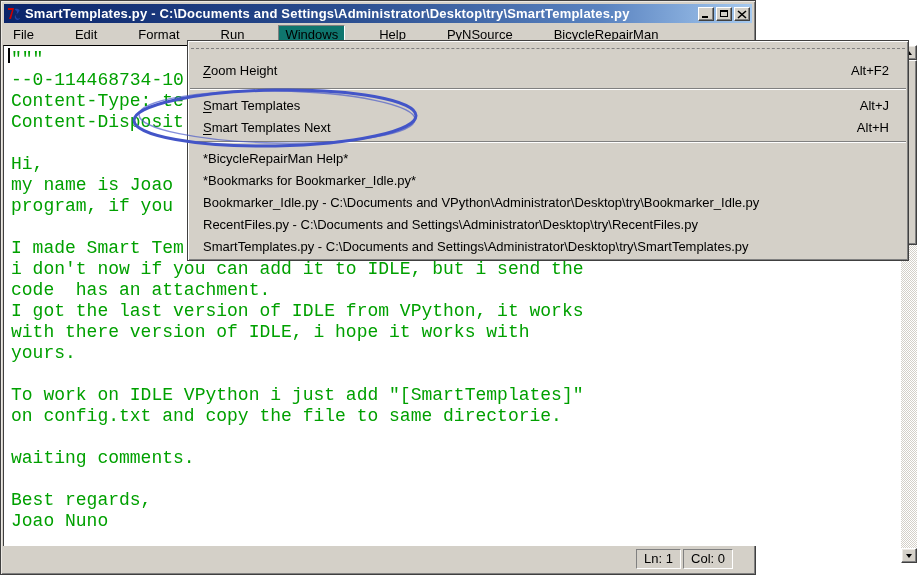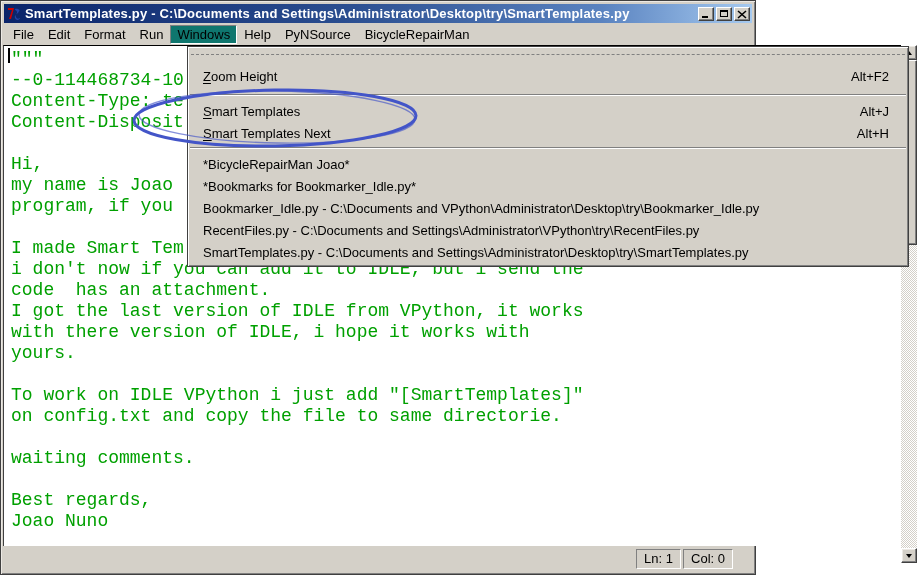--- a/index.html
+++ b/index.html
@@ -20,21 +20,21 @@
     font-family:"Liberation Sans",sans-serif;letter-spacing:.2px;}
   .tb-btn{width:16px;height:14px;background:var(--menu-bg);margin-left:2px;position:relative;
     border:1px solid;border-color:#fff #404040 #404040 #fff;box-shadow:inset -1px -1px 0 #808080;
     box-sizing:border-box;flex:0 0 16px;}
   .glyph-min{position:absolute;left:3px;bottom:2px;width:6px;height:2px;background:#000;}
   .glyph-max{position:absolute;left:3px;top:2px;width:8px;height:7px;box-sizing:border-box;
     border:1px solid #000;border-top-width:2px;}
   .glyph-close{position:absolute;left:2px;top:2px;}
   
   .menubar{position:absolute;left:3px;top:22px;right:3px;height:22px;display:flex;
-    align-items:center;font-size:13px;padding-left:2px;color:#000;}
+    align-items:center;font-size:13px;padding-left:2px;color:#000;gap:27px;}
   .mb-item{padding:2px 7px;white-space:nowrap;}
   .mb-item.open{border:1px solid;border-color:#808080 #fff #fff #808080;padding:1px 6px;background:#0f766e;}
   
   .editor{position:absolute;left:2px;top:44px;width:898px;height:501px;background:#fff;
     border-top:1px solid #000;border-left:1px solid #404040;box-sizing:border-box;
     overflow:hidden;padding:3px 0 0 7px;}
   .code-line{font-family:"Liberation Mono",monospace;font-size:18px;line-height:21px;height:21px;
     color:var(--green);white-space:pre;}
   .caret{position:absolute;left:7px;top:47px;width:2px;height:15px;background:#000;}
   
@@ -53,21 +53,21 @@
     border-left:3px solid transparent;border-right:3px solid transparent;border-top:4px solid #000;}
   .sb-thumb{position:absolute;left:0;top:15px;width:16px;height:185px;background:var(--menu-bg);
     box-sizing:border-box;border:1px solid;border-color:#fff #404040 #404040 #fff;
     box-shadow:inset -1px -1px 0 #808080;}
   
   .statusbar{position:absolute;left:2px;top:545px;right:2px;height:25px;background:var(--menu-bg);
     display:flex;justify-content:flex-end;align-items:center;gap:2px;padding-right:20px;font-size:13px;}
   .status-box{border:1px solid;border-color:#808080 #fff #fff #808080;padding:1px 7px 2px;
     background:var(--menu-bg);white-space:nowrap;}
   
-  .dropdown{position:absolute;left:186px;top:45px;width:722px;z-index:10;background:var(--menu-bg);
+  .dropdown{position:absolute;left:186px;top:39px;width:722px;z-index:10;background:var(--menu-bg);
     border:1px solid #404040;box-shadow:inset 1px 1px 0 #fff,inset -1px -1px 0 #808080;
     padding:3px 1px 3px;box-sizing:border-box;font-size:13px;color:#000;}
   .tearoff{height:4px;border-bottom:1px dashed #808080;margin:0 2px 6px;}
   .menu-item{display:flex;align-items:center;height:22px;padding:0 18px 0 14px;white-space:nowrap;}
   .menu-item.tall{height:30px;}
   .mi-label{white-space:pre;}
   .mi-label u{text-underline-offset:2px;}
   .mi-accel{margin-left:auto;padding-left:20px;text-align:right;}
   .menu-sep{height:0;border-top:1px solid #808080;border-bottom:1px solid #fff;margin:3px 1px 4px;}
   
@@ -163,30 +163,30 @@
       <div class="menu-item">
         <span class="mi-label"><u>S</u>mart Templates</span>
         <span class="mi-accel">Alt+J</span>
       </div>
       <div class="menu-item">
         <span class="mi-label"><u>S</u>mart Templates Next</span>
         <span class="mi-accel">Alt+H</span>
       </div>
       <div class="menu-sep"></div>
       <div class="menu-item">
-        <span class="mi-label">*BicycleRepairMan Joao*</span>
+        <span class="mi-label">*BicycleRepairMan Help*</span>
       </div>
       <div class="menu-item">
         <span class="mi-label">*Bookmarks for Bookmarker_Idle.py*</span>
       </div>
       <div class="menu-item">
         <span class="mi-label">Bookmarker_Idle.py - C:\Documents and VPython\Administrator\Desktop\try\Bookmarker_Idle.py</span>
       </div>
       <div class="menu-item">
-        <span class="mi-label">RecentFiles.py - C:\Documents and Settings\Administrator\VPython\try\RecentFiles.py</span>
+        <span class="mi-label">RecentFiles.py - C:\Documents and Settings\Administrator\Desktop\try\RecentFiles.py</span>
       </div>
       <div class="menu-item">
         <span class="mi-label">SmartTemplates.py - C:\Documents and Settings\Administrator\Desktop\try\SmartTemplates.py</span>
       </div>
     </div>
 
   <svg class="annot" width="300" height="70" viewBox="0 0 300 70">
     <ellipse cx="146" cy="33" rx="141" ry="28" fill="none" stroke="#4355c8" stroke-width="3" transform="rotate(-1 146 33)" stroke-linecap="round"></ellipse>
     <ellipse cx="148" cy="32" rx="138" ry="26" fill="none" stroke="#4355c8" stroke-width="1.4" opacity="0.65" transform="rotate(1 148 32)"></ellipse>
   </svg>

